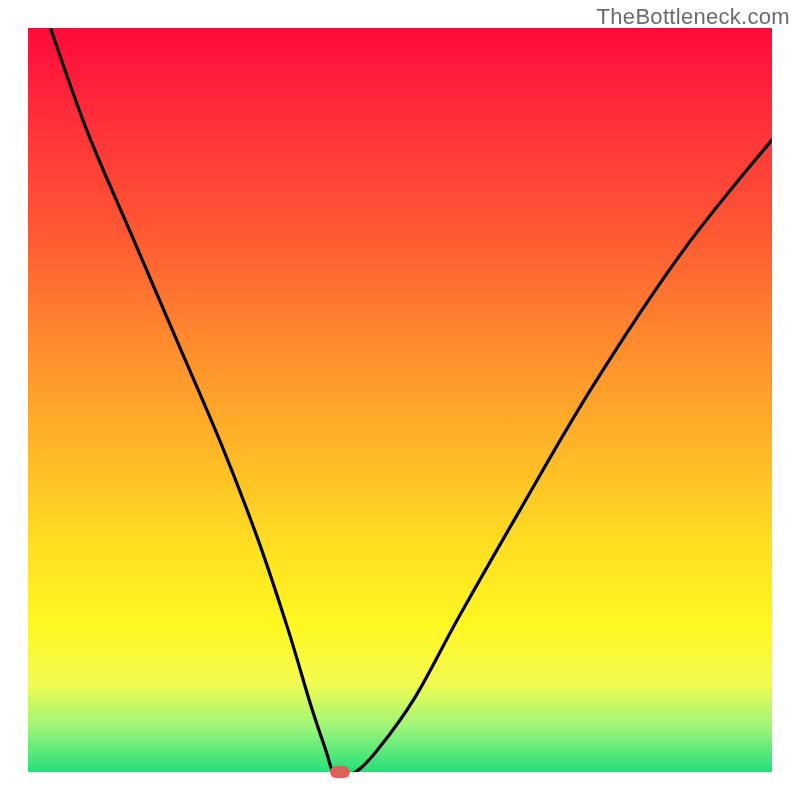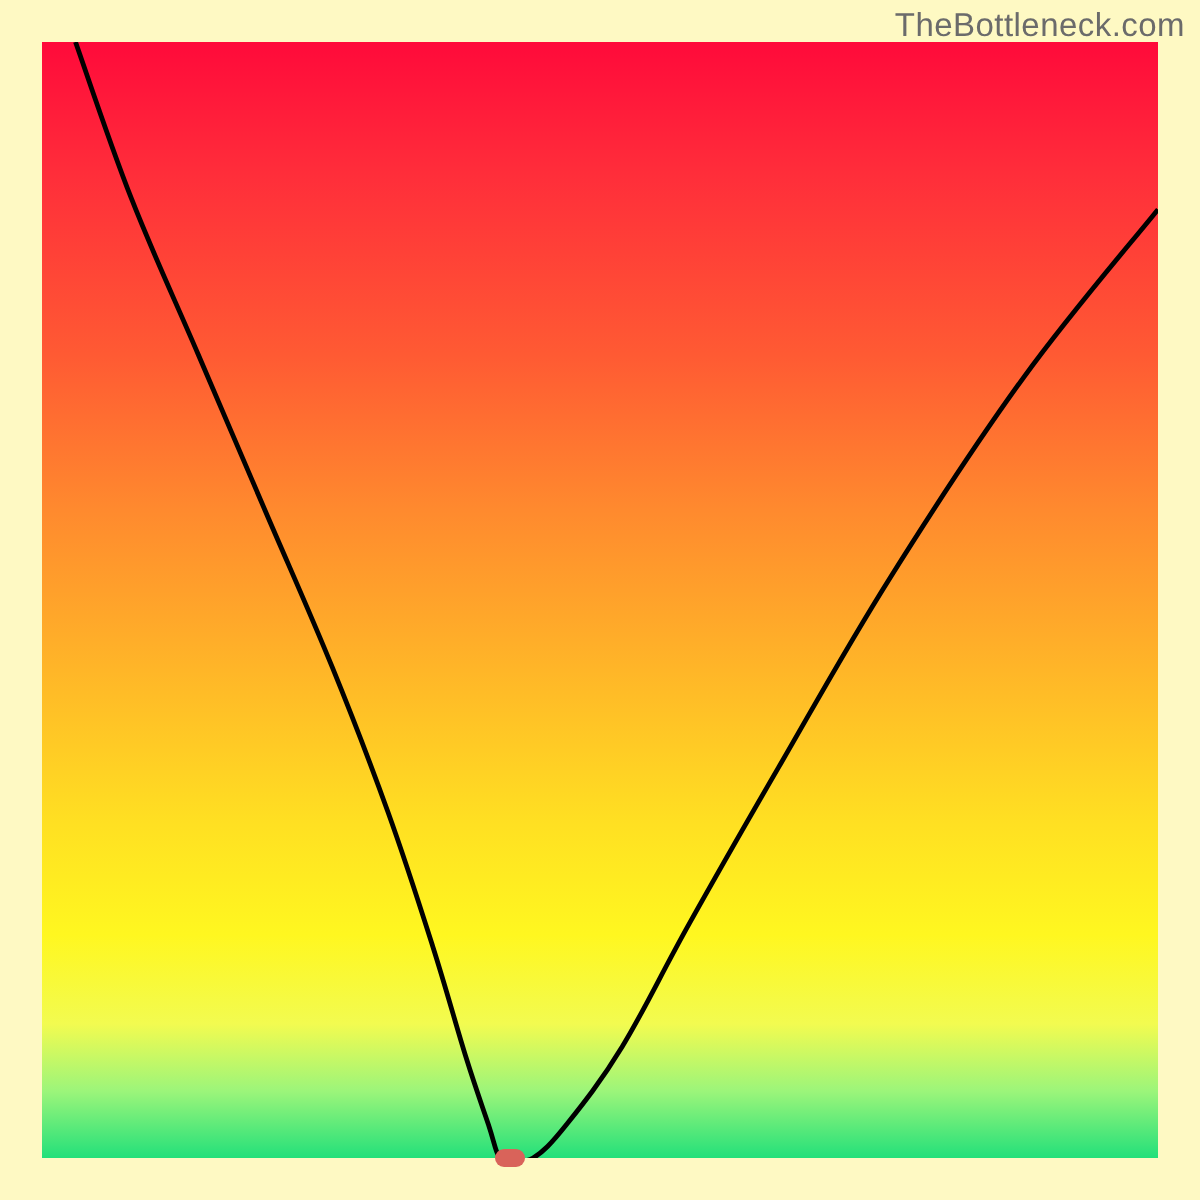--- a/index.html
+++ b/index.html
@@ -10,21 +10,21 @@
     overflow: hidden;
     background: #000;
     font-family: Arial, Helvetica, sans-serif;
   }
   .frame {
     position: absolute;
     left: 0;
     top: 0;
     width: 800px;
     height: 800px;
-    background: #fef9c3;
+    background: #ffffff;
   }
   .plot-area {
     position: absolute;
     left: 28px;
     top: 28px;
     width: 744px;
     height: 744px;
     
     background: linear-gradient(
       to bottom,

